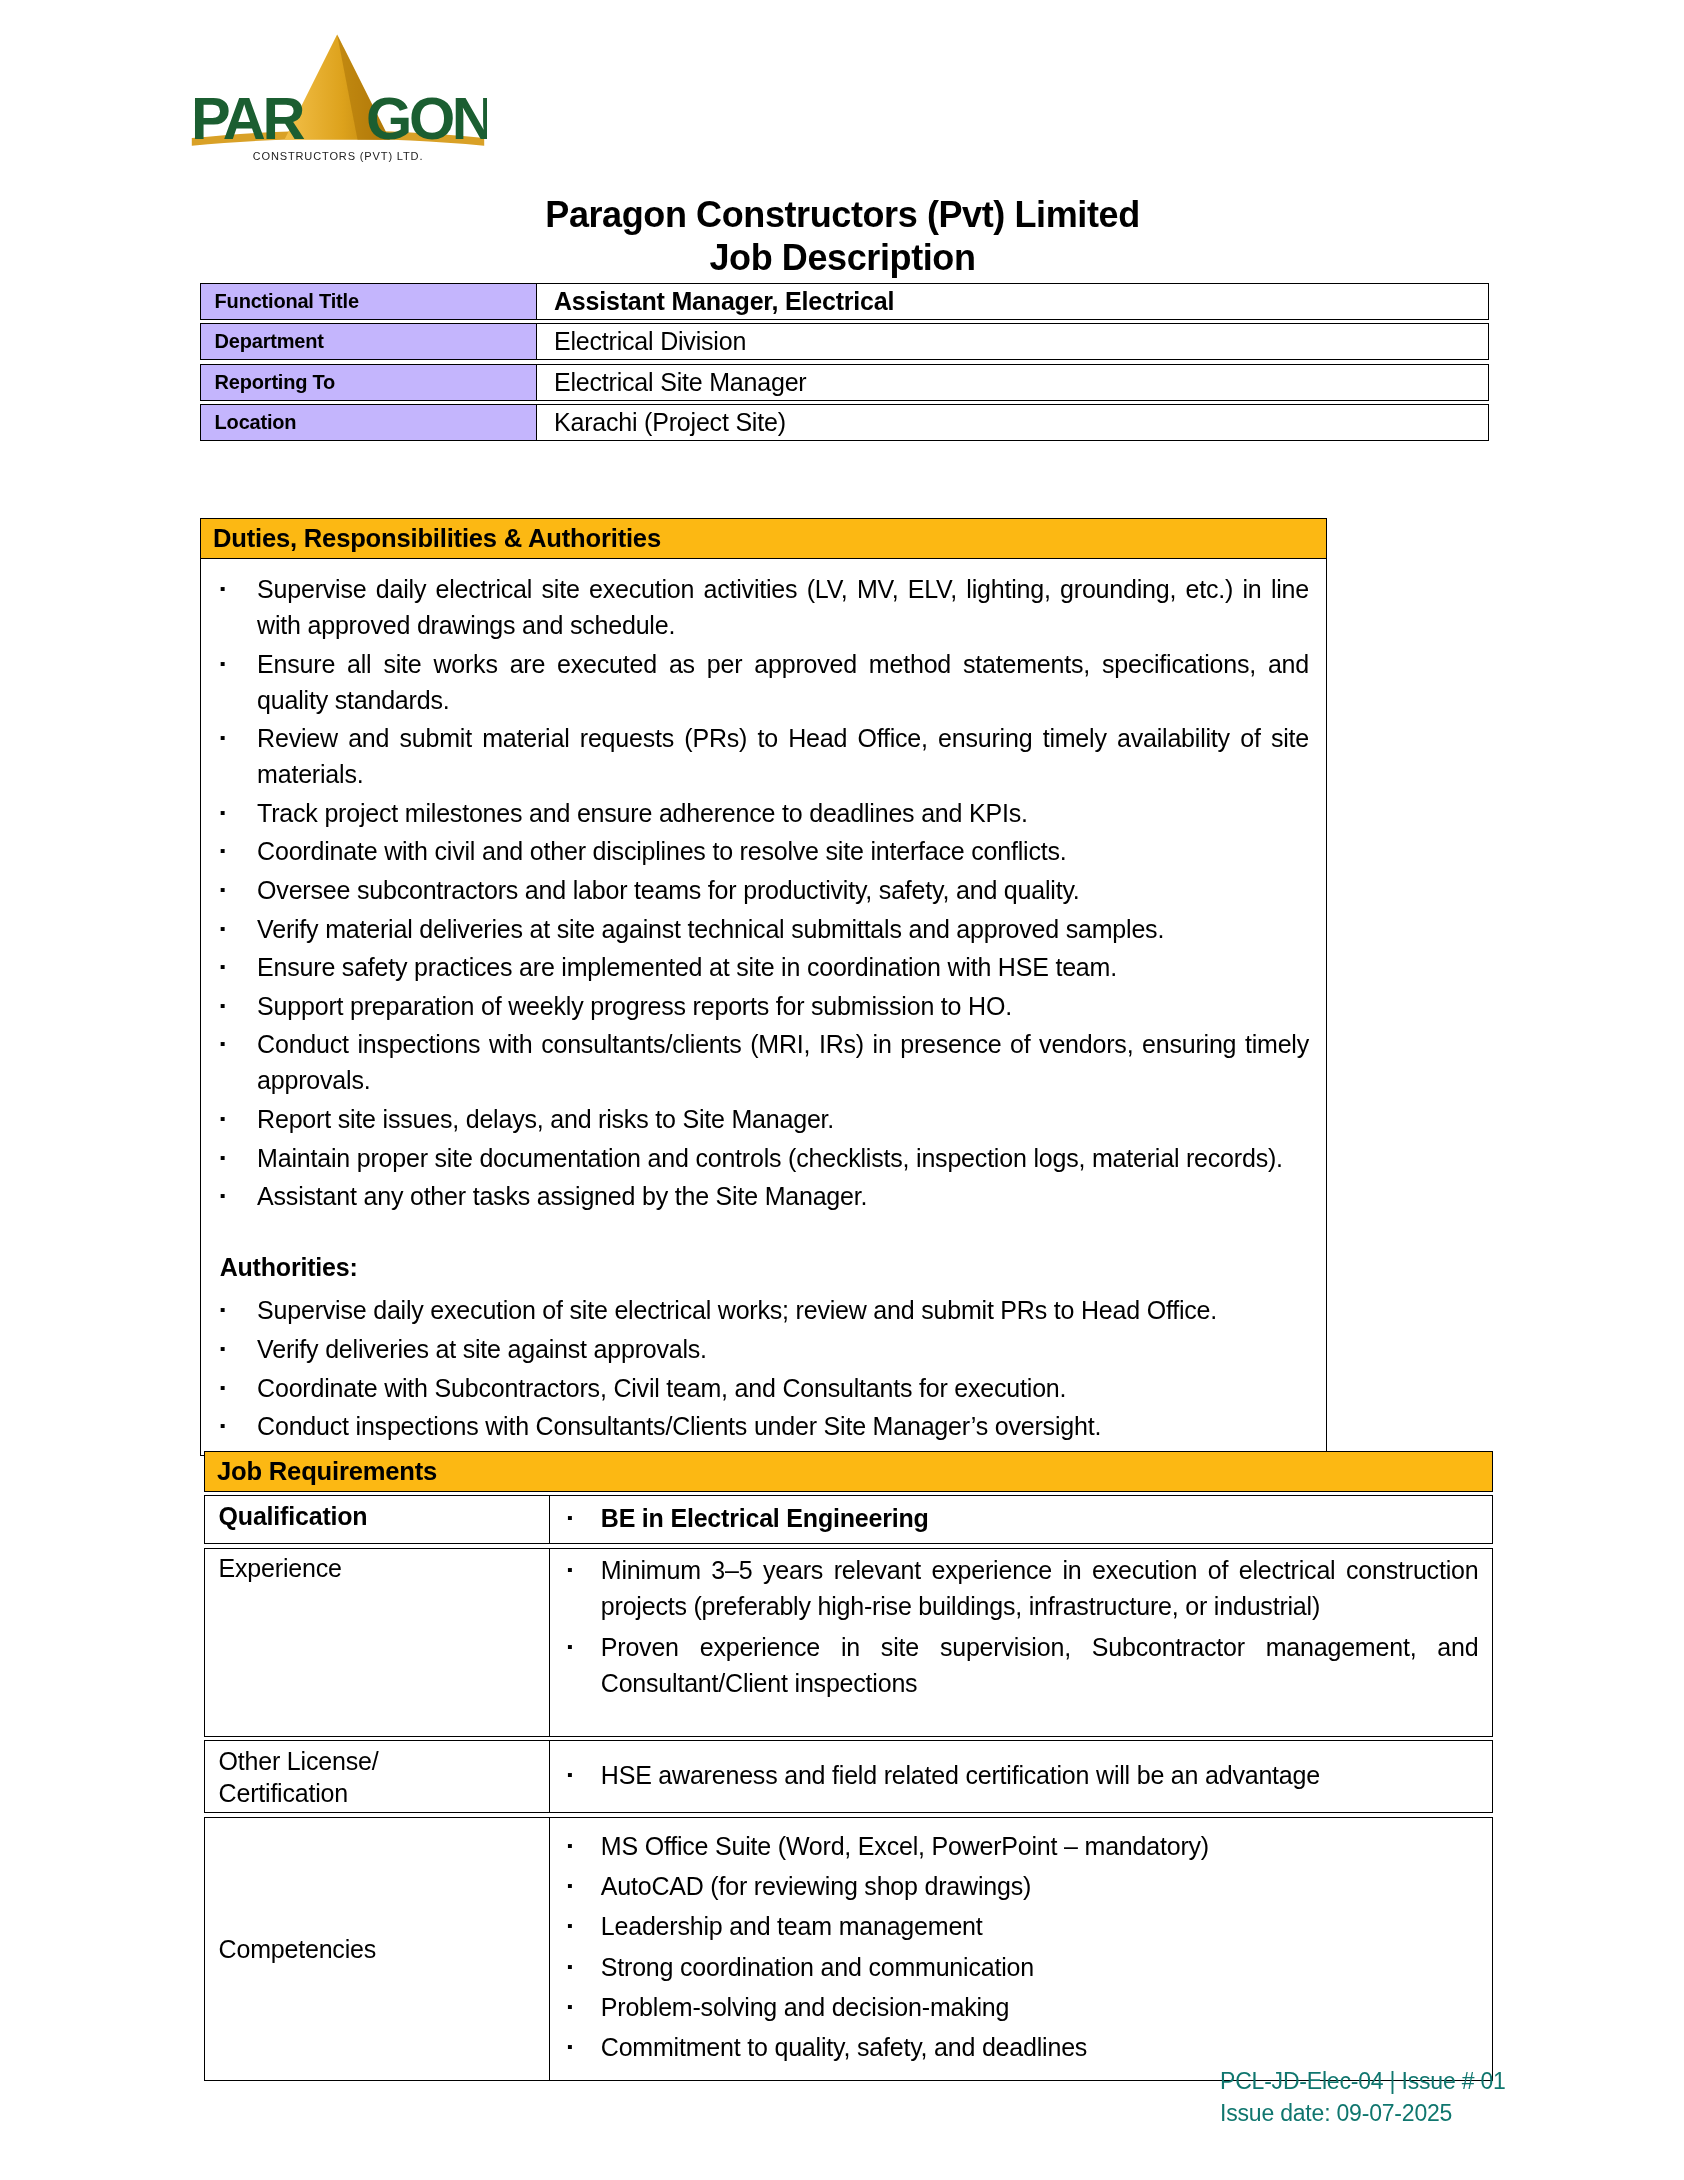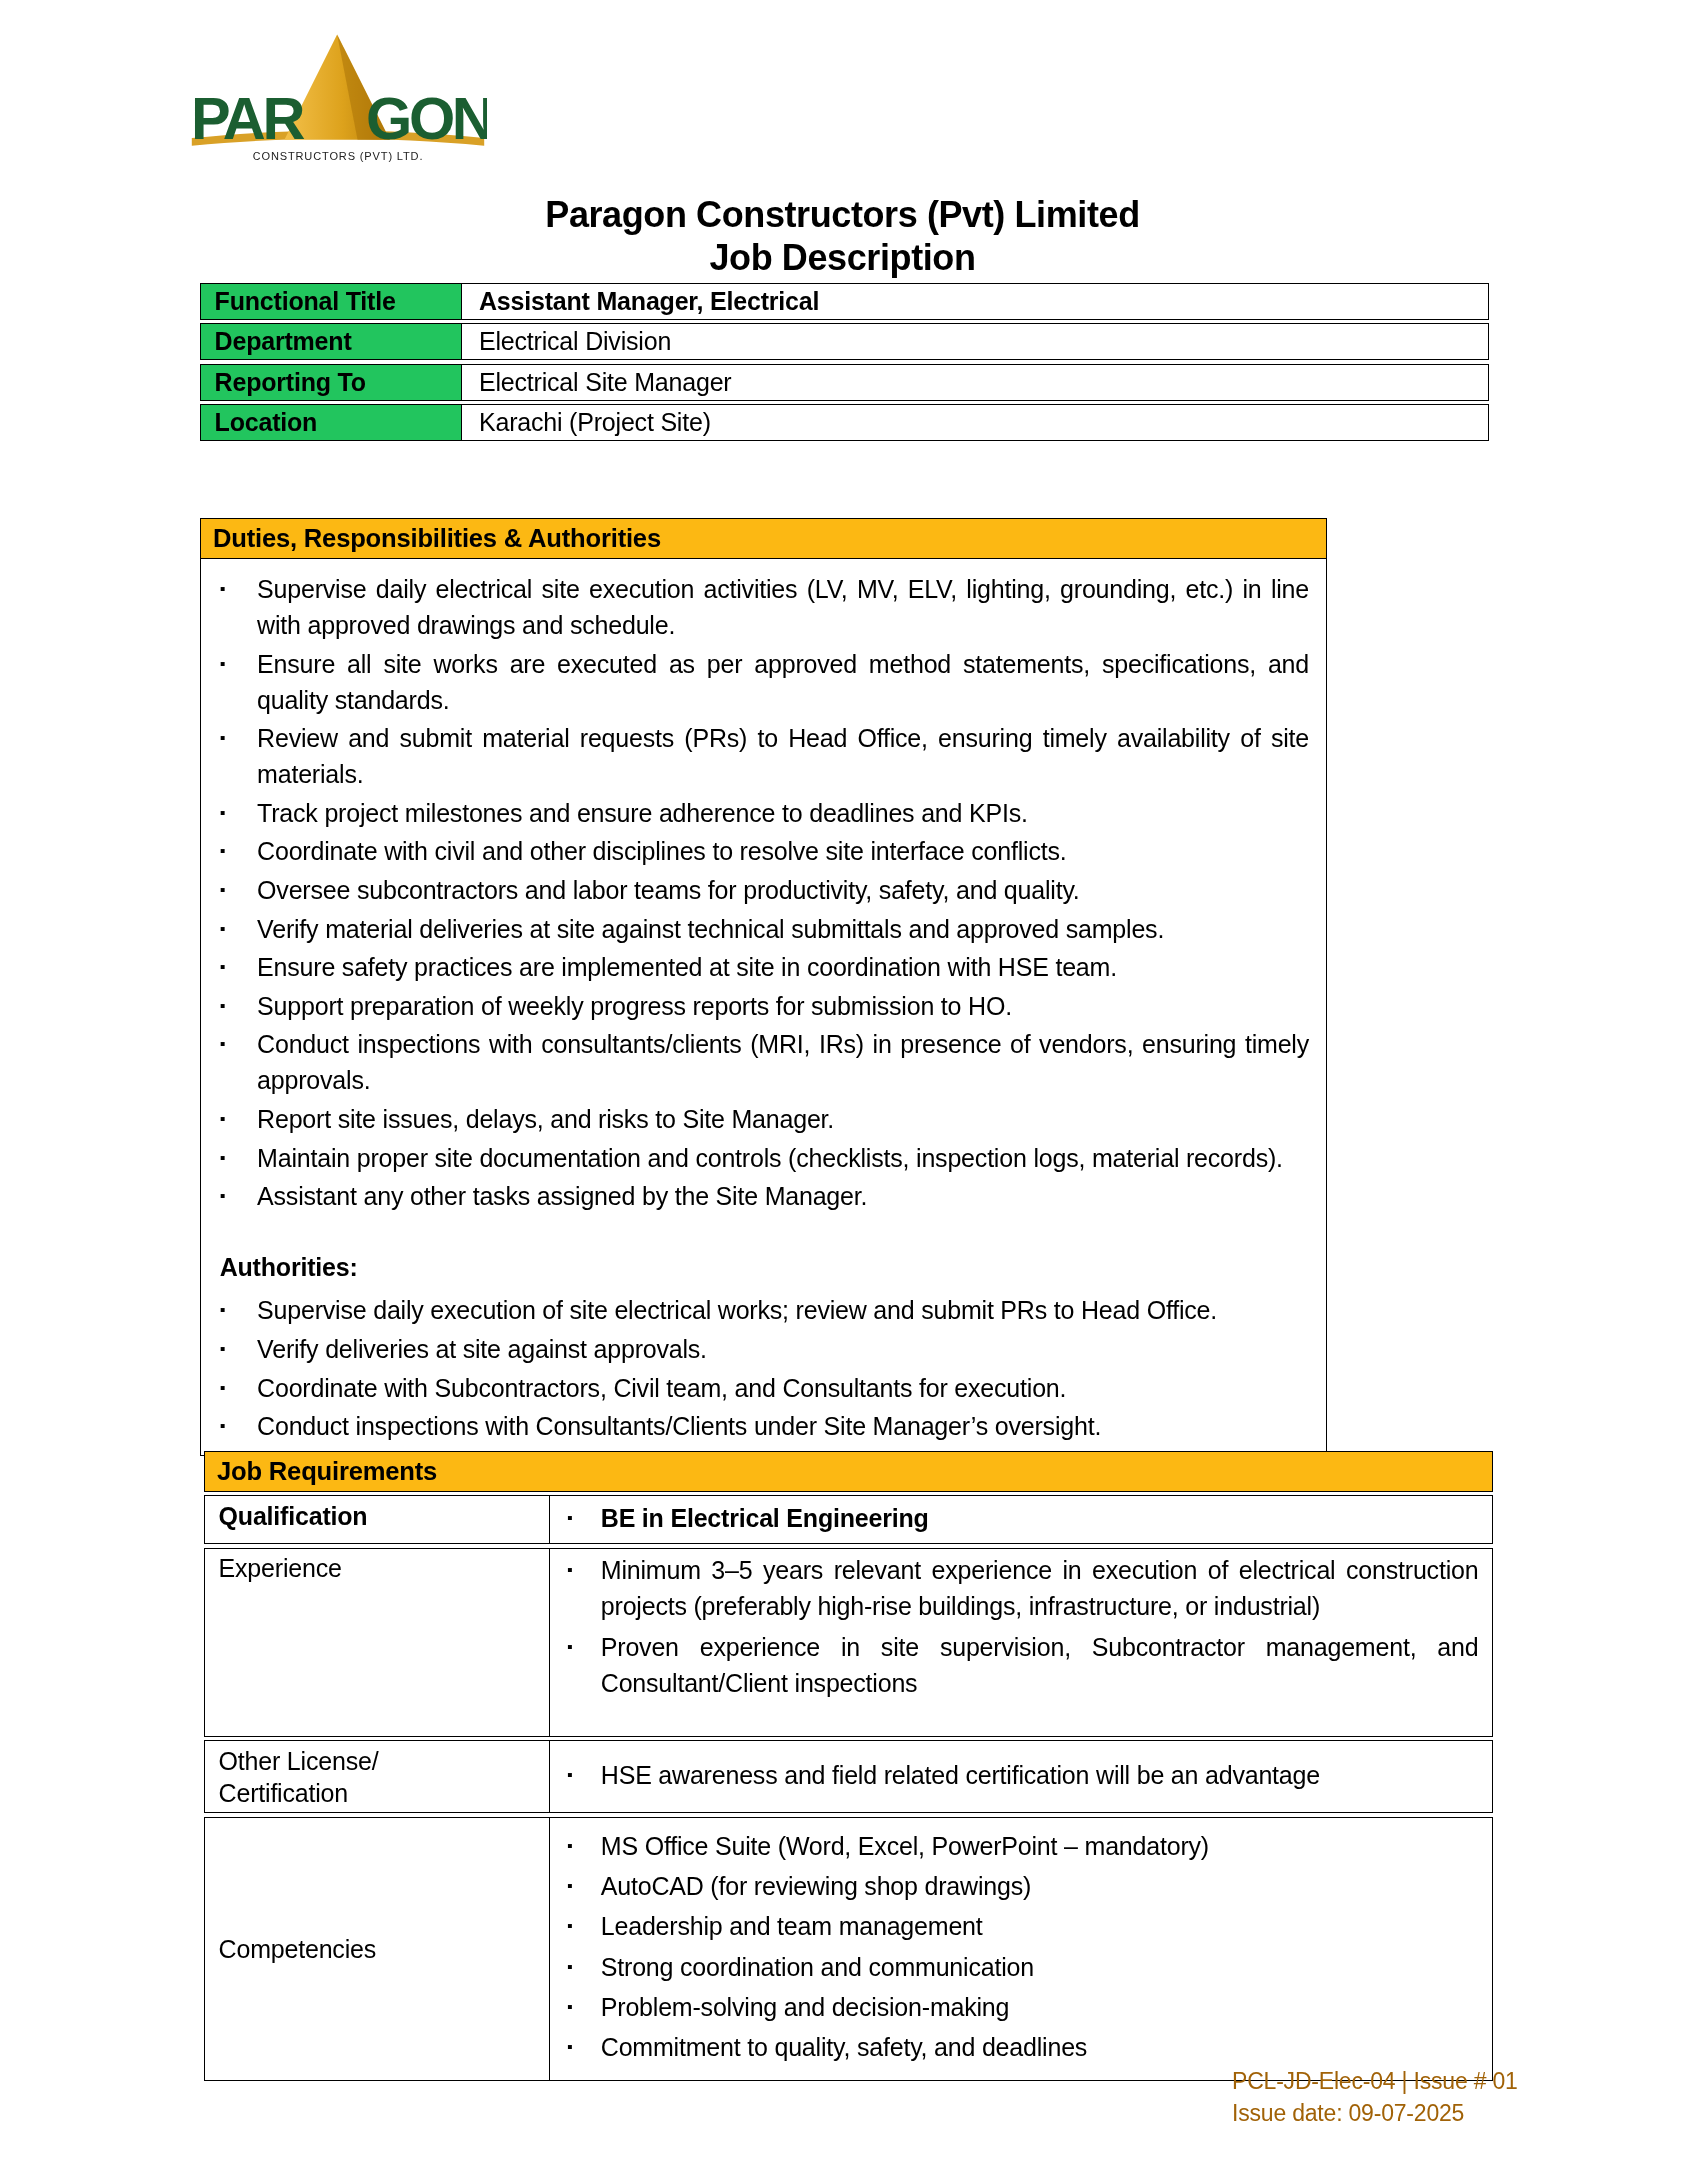--- a/index.html
+++ b/index.html
@@ -15,22 +15,22 @@
   .logo { position:absolute; left:189px; top:31px; width:298px; }
   .logo svg { display:block; width:298px; height:136px; }
 
   
   .title-block { position:absolute; left:0; top:193px; width:100%; text-align:center; }
   .title-line { font-weight:bold; font-size:36px; line-height:43px; letter-spacing:-0.4px; }
 
   
   .info-table { position:absolute; left:200px; top:283px; width:1289px; }
   .info-row { display:flex; border:1.7px solid #000; height:37px; margin-bottom:3.4px; box-sizing:border-box; background:#fff; }
-  .info-label { width:261px; background:#22c55e; border-right:1.7px solid #000; box-sizing:border-box;
-                display:flex; align-items:center; padding-left:13.6px; font-weight:bold; font-size:25px; }
+  .info-label { width:336px; background:#c4b5fd; border-right:1.7px solid #000; box-sizing:border-box;
+                display:flex; align-items:center; padding-left:13.6px; font-weight:bold; font-size:20px; }
   .info-value { flex:1; display:flex; align-items:center; padding-left:17px; font-size:25px; }
   .info-row.first .info-value { font-weight:bold; }
 
   
   .sec-header { background:#FCB813; border:1.7px solid #000; height:41px; box-sizing:border-box;
                 display:flex; align-items:center; padding-left:12px; font-weight:bold; font-size:25.6px; }
 
   
   .duties { position:absolute; left:200px; top:518px; width:1127px; }
   .duties-box { border:1.7px solid #000; border-top:none; box-sizing:border-box; min-height:857px;
@@ -50,21 +50,21 @@
   .req-row.center .req-label { align-items:center; }
   .req-row.center .req-value { justify-content:center; }
   .req-row.h-qual  { min-height:41px;font-weight:bold; }
   .req-row.h-exp   { min-height:189px; }
   .req-row.h-lic   { min-height:73px; }
   .req-row.h-comp  { min-height:264px; }
   .req-value .bullet-marker { flex:0 0 44px; padding-left:10.2px; }
   .req-value .bullet-item { margin-bottom:4.3px; }
 
   
-  .footer { position:absolute; left:1220px; top:2065px; color:#a16207; font-size:23px; line-height:32px;margin-left:12px; }
+  .footer { position:absolute; left:1220px; top:2065px; color:#0f766e; font-size:23px; line-height:32px; }
 </style>
 </head>
 <body>
 
 <div class="page">
 
   <div class="logo">
     <svg viewBox="0 0 350 160">
       <defs>
         <linearGradient id="gold" x1="0" y1="0" x2="1" y2="0">

